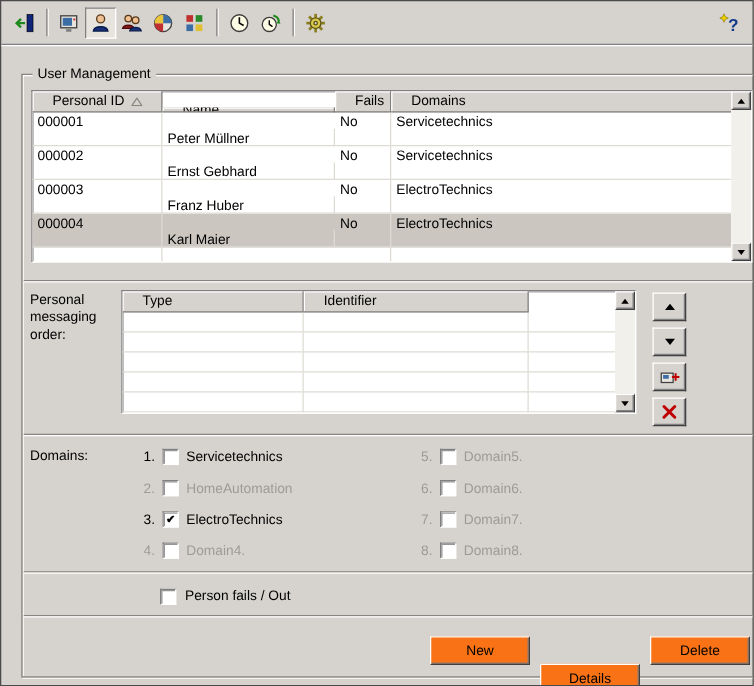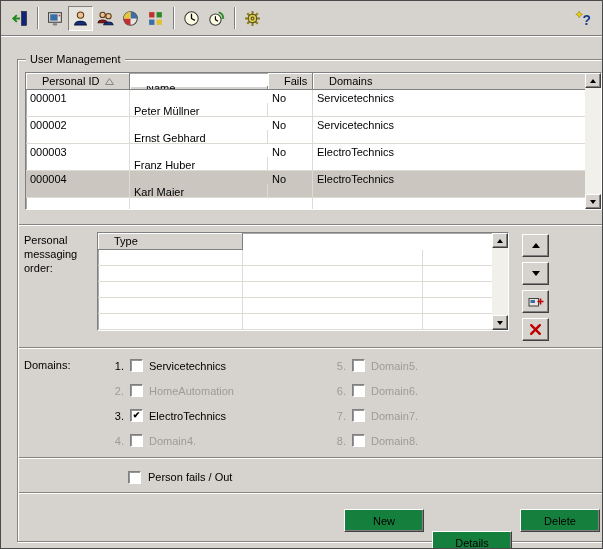--- a/index.html
+++ b/index.html
@@ -128,21 +128,21 @@
     background: #fff;
     border: 1px solid; border-color: #808080 #ffffff #ffffff #808080;
     box-shadow: inset 1px 1px 0 rgba(64,64,64,.55);
     font-size: 9px; font-weight: bold; line-height: 11px; text-align: center;
   }
 
   
   .fails-row { position: absolute; left: 110px; top: 407px; height: 20px; display: flex; align-items: center; gap: 7px; }
   .pushbtn {
     position: absolute; top: 449px; width: 80px; height: 23px;
-    background: #15803d;
+    background: #f97316;
     border: 1px solid; border-color: #ffffff #404040 #404040 #ffffff;
     box-shadow: inset -1px -1px 0 #808080;
     display: flex; align-items: center; justify-content: center;
     font: inherit; font-family: "Liberation Sans", sans-serif; cursor: default;
   }
   .btn-new { right: 183px; } .btn-details { right: 95px; margin-top: 22px; } .btn-delete { right: 7px; }
 </style>
 </head>
 <body>
 
@@ -310,20 +310,23 @@
     </div>
 
     <div class="hsep s1"></div>
 
     <div class="msg-label">Personal messaging order:</div>
     <div class="datatable msg-table">
       <div class="table-main">
         <div class="thead">
           <div class="hcell mc0">
             <span>Type</span>
+          </div>
+          <div class="hcell mc1">
+            <span>Identifier</span>
           </div>
         </div>
         <div class="tbody">
             <div class="trow">
               <div class="tcell mc0">&nbsp;</div>
               <div class="tcell mc1">&nbsp;</div>
               <div class="tcell mc2">&nbsp;</div>
             </div>
             <div class="trow">
               <div class="tcell mc0">&nbsp;</div>

